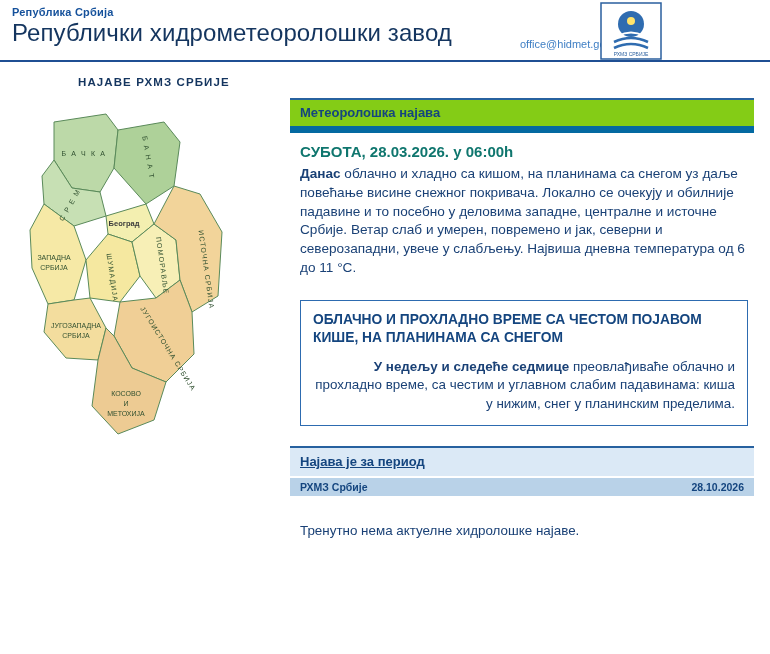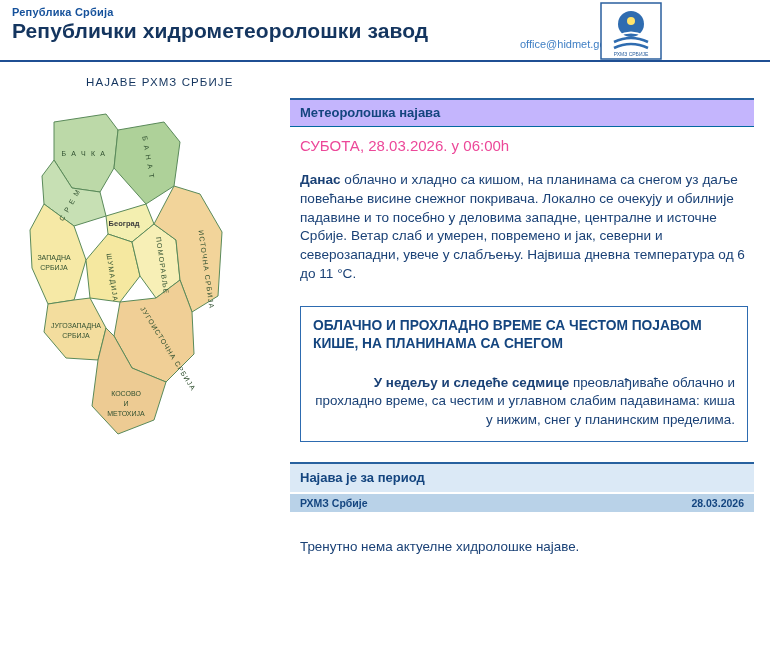--- a/index.html
+++ b/index.html
@@ -29,22 +29,22 @@
     box-sizing: border-box;
   }
   .hdr-republic {
     font-size: 11px;
     color: #15519b;
     font-weight: bold;
     letter-spacing: .2px;
     margin: 2px 0 0 2px;
   }
   .hdr-title {
-    font-size: 21px;
-    font-weight: bold;
+    font-size: 24px;
+    font-weight: normal;
     color: #14355f;
     margin: 1px 0 8px 2px;
     letter-spacing: .1px;
   }
   .hdr-address {
     font-size: 10.5px;
     color: #14355f;
     margin: 2px 0 0 3px;
   }
   .hdr-email {
@@ -65,61 +65,61 @@
     position: absolute;
     left: 0;
     top: 60px;
     width: 770px;
     height: 2px;
     background: #1f4f93;
   }
   
   .section-title {
     position: absolute;
-    left: 38px;
+    left: 30px;
     top: 76px;
     font-size: 11.5px;
-    font-weight: normal;
+    font-weight: bold;
     color: #14355f;
     letter-spacing: 1.1px;
     padding-left: 48px;
   }
   
   .map-wrap {
     position: absolute;
     left: 14px;
     top: 100px;
     width: 266px;
     height: 360px;
   }
   
   .right-col {
     position: absolute;
     left: 290px;
     top: 98px;
     width: 464px;
   }
   .bar {
-    background: #c4b5fd;
+    background: #84cc16;
     border-top: 2px solid #27619f;
-    border-bottom: 1px solid #0369a1;
+    border-bottom: 7px solid #0369a1;
     color: #14457f;
     font-size: 13px;
     font-weight: bold;
     padding: 5px 8px 6px 10px;
     box-sizing: border-box;
   }
   .meteo-body {
     padding: 10px 6px 4px 10px;
   }
   .date-line {
     font-size: 15px;
-    font-weight: normal;
-    color: #ec4899;
-    margin-bottom: 17px;
+    font-weight: bold;
+    color: #0f766e;
+    margin-bottom: 5px;
   }
   .para {
     font-size: 13.6px;
     line-height: 1.38;
     color: #1a4176;
     margin: 0 0 4px 0;
   }
   .para b {
     font-weight: bold;
   }
@@ -127,39 +127,40 @@
     border: 1px solid #2d6bb0;
     margin: 14px 6px 0 10px;
     padding: 10px 12px 12px 12px;
     box-sizing: border-box;
   }
   .hl-title {
     font-size: 13.8px;
     font-weight: bold;
     color: #14457f;
     line-height: 1.35;
-    margin-bottom: 20px;
+    margin-bottom: 10px;
   }
   .hl-text {
     font-size: 13.4px;
     line-height: 1.38;
     color: #1a4176;
     text-align: right;
   }
   .period-box {
     margin-top: 20px;
     background: #dbe9f6;
     border-top: 2px solid #27619f;
     padding: 6px 10px 7px 10px;
     box-sizing: border-box;
   }
   .period-l1 {
     font-size: 13px;
     font-weight: bold;
     color: #14457f;
+    text-decoration: underline;
   }
   .period-l2 {
     font-size: 14px;
     font-weight: bold;
     color: #14457f;
     margin-top: 2px;
   }
   .footer-bar {
     margin-top: 2px;
     background: #b9d2e8;
@@ -270,19 +271,19 @@
         <span>преовлађиваће облачно и прохладно време, са честим и углавном слабим падавинама: киша у нижим, снег у планинским пределима.</span>
       </div>
     </div>
 
     <div class="period-box">
       <div class="period-l1">Најава је за период</div>
     </div>
 
     <div class="footer-bar">
       <span>РХМЗ Србије</span>
-      <span>28.03.2026</span>
+      <span>28.10.2026</span>
     </div>
 
     <div class="hydro-note">Тренутно нема актуелне хидролошке најаве.</div>
   </div>
 
 </div>
 
 </body></html>

